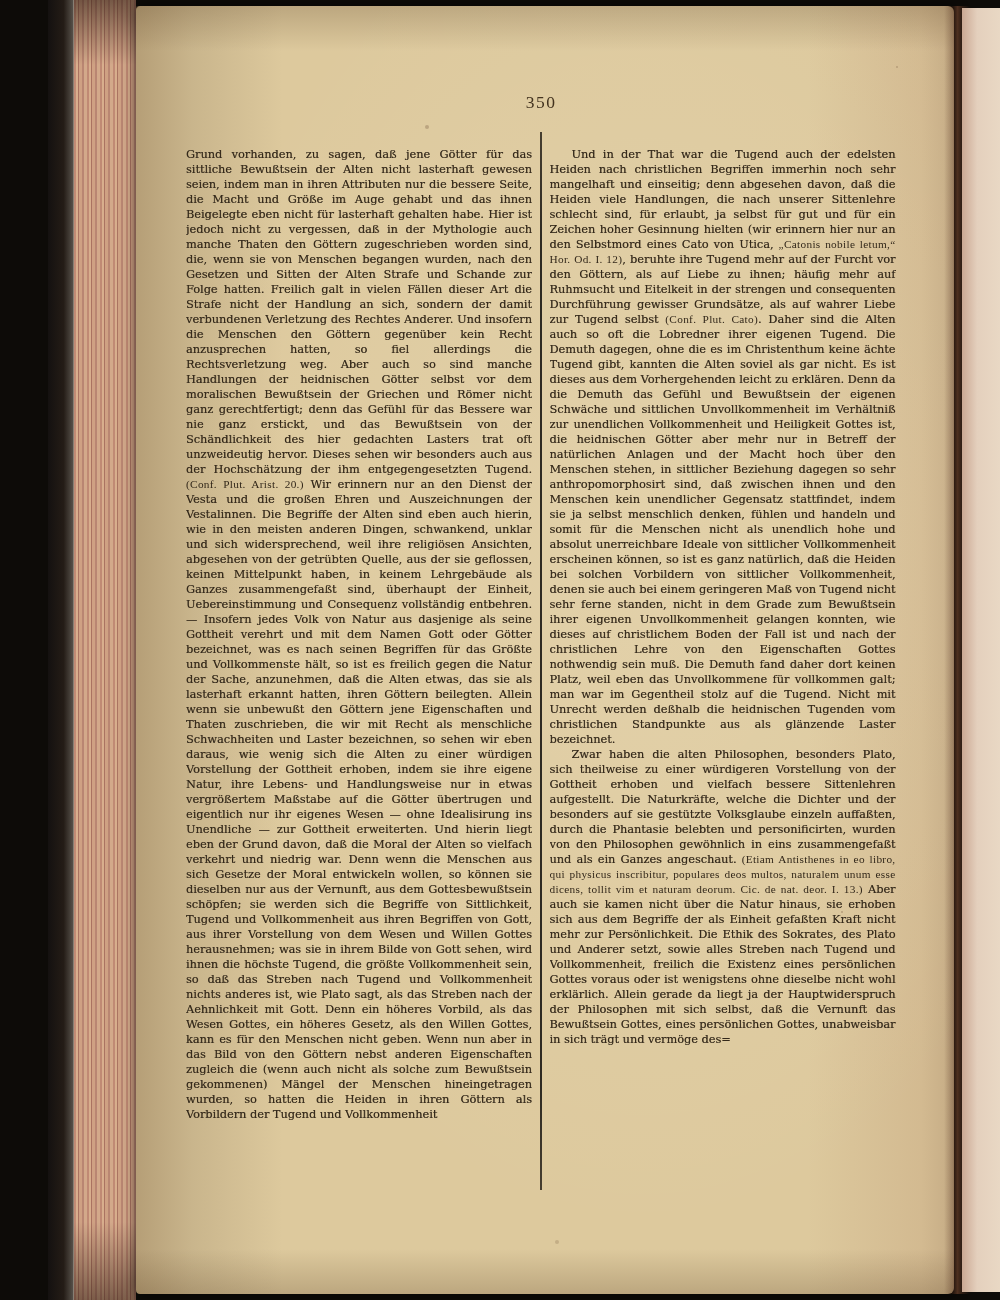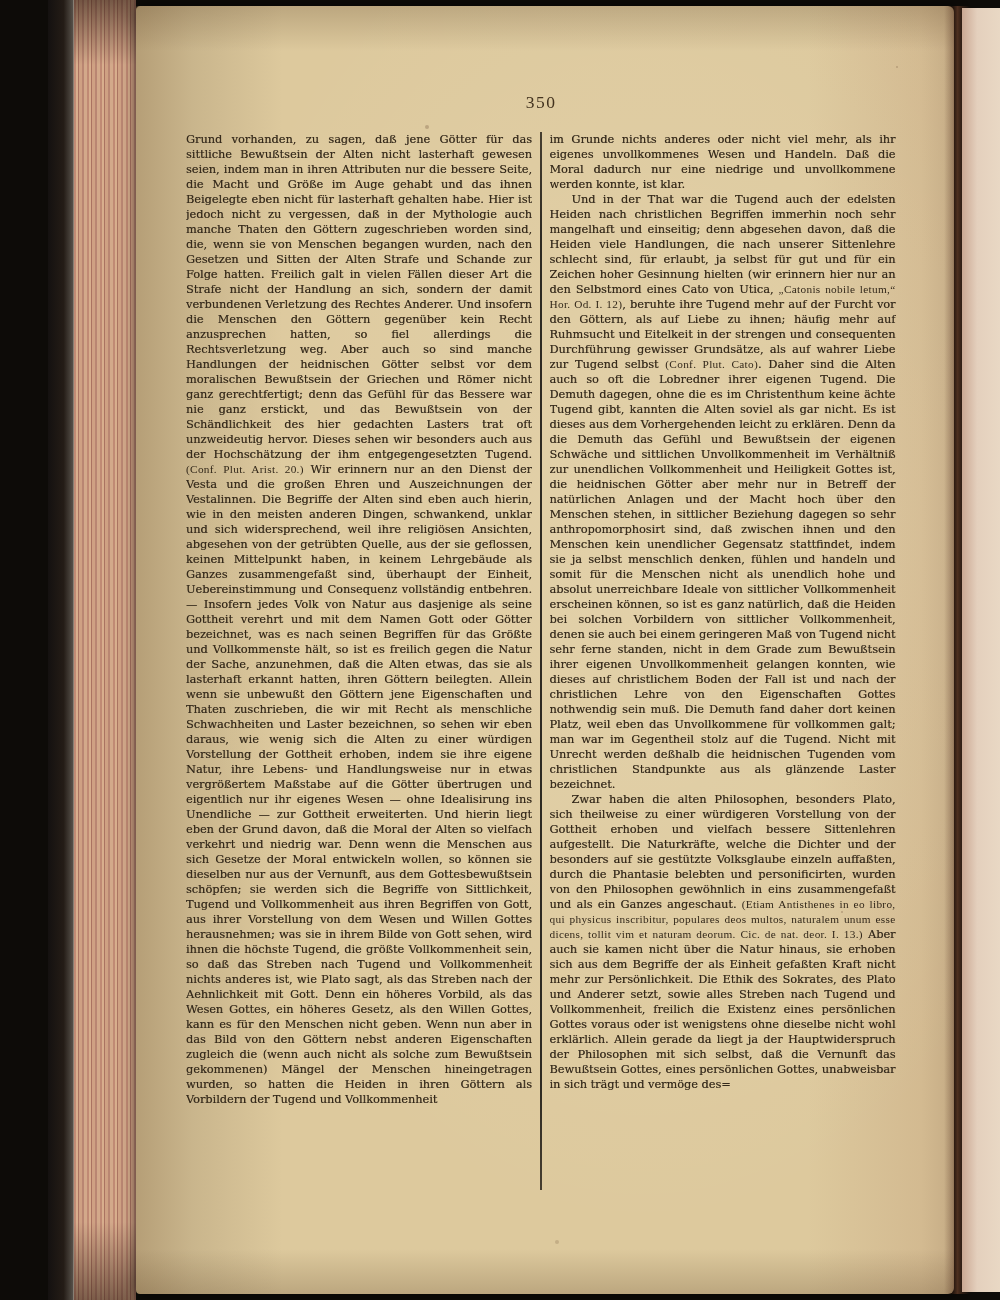--- a/index.html
+++ b/index.html
@@ -68,20 +68,21 @@
     color:#43331f;font-family:Liberation Serif, serif;
   }
   .text-block{
     position:absolute;left:0;top:126px;width:710px;height:1062px;
     display:flex;
   }
   .column{
     width:346px;height:1062px;overflow:hidden;
     font-size:11.3px;line-height:15px;text-align:justify;
     color:#33281a;
+    margin-top:15px;
   }
   .divider{
     width:1.5px;height:1058px;margin:0 8px;
     background:linear-gradient(180deg,#463e30,#2e2a22 10%,#2e2a22 90%,#463e30);
   }
   .para{margin:0;}
   .para.indent{text-indent:22px;}
   .fraktur{
     font-family:"DejaVu Serif",serif;
     text-shadow:0.3px 0 0 rgba(51,40,26,.55);
@@ -101,21 +102,20 @@
   <div class="page">
     <div class="paper-specks"></div>
     <div class="content">
       <div class="page-number">350</div>
       <div class="text-block">
         <div class="column">
             <p class="para"><span class="fraktur">Grund vorhanden, zu sagen, daß jene Götter für das sittliche Bewußtsein der Alten nicht lasterhaft gewesen seien, indem man in ihren Attributen nur die bessere Seite, die Macht und Größe im Auge gehabt und das ihnen Beigelegte eben nicht für lasterhaft gehalten habe. Hier ist jedoch nicht zu vergessen, daß in der Mythologie auch manche Thaten den Göttern zugeschrieben worden sind, die, wenn sie von Menschen begangen wurden, nach den Gesetzen und Sitten der Alten Strafe und Schande zur Folge hatten. Freilich galt in vielen Fällen dieser Art die Strafe nicht der Handlung an sich, sondern der damit verbundenen Verletzung des Rechtes Anderer. Und insofern die Menschen den Göttern gegenüber kein Recht anzusprechen hatten, so fiel allerdings die Rechtsverletzung weg. Aber auch so sind manche Handlungen der heidnischen Götter selbst vor dem moralischen Bewußtsein der Griechen und Römer nicht ganz gerechtfertigt; denn das Gefühl für das Bessere war nie ganz erstickt, und das Bewußtsein von der Schändlichkeit des hier gedachten Lasters trat oft unzweideutig hervor. Dieses sehen wir besonders auch aus der Hochschätzung der ihm entgegengesetzten Tugend. </span><span class="antiqua">(Conf. Plut. Arist. 20.)</span><span class="fraktur"> Wir erinnern nur an den Dienst der Vesta und die großen Ehren und Auszeichnungen der Vestalinnen. Die Begriffe der Alten sind eben auch hierin, wie in den meisten anderen Dingen, schwankend, unklar und sich widersprechend, weil ihre religiösen Ansichten, abgesehen von der getrübten Quelle, aus der sie geflossen, keinen Mittelpunkt haben, in keinem Lehrgebäude als Ganzes zusammengefaßt sind, überhaupt der Einheit, Uebereinstimmung und Consequenz vollständig entbehren. — Insofern jedes Volk von Natur aus dasjenige als seine Gottheit verehrt und mit dem Namen Gott oder Götter bezeichnet, was es nach seinen Begriffen für das Größte und Vollkommenste hält, so ist es freilich gegen die Natur der Sache, anzunehmen, daß die Alten etwas, das sie als lasterhaft erkannt hatten, ihren Göttern beilegten. Allein wenn sie unbewußt den Göttern jene Eigenschaften und Thaten zuschrieben, die wir mit Recht als menschliche Schwachheiten und Laster bezeichnen, so sehen wir eben daraus, wie wenig sich die Alten zu einer würdigen Vorstellung der Gottheit erhoben, indem sie ihre eigene Natur, ihre Lebens- und Handlungsweise nur in etwas vergrößertem Maßstabe auf die Götter übertrugen und eigentlich nur ihr eigenes Wesen — ohne Idealisirung ins Unendliche — zur Gottheit erweiterten. Und hierin liegt eben der Grund davon, daß die Moral der Alten so vielfach verkehrt und niedrig war. Denn wenn die Menschen aus sich Gesetze der Moral entwickeln wollen, so können sie dieselben nur aus der Vernunft, aus dem Gottesbewußtsein schöpfen; sie werden sich die Begriffe von Sittlichkeit, Tugend und Vollkommenheit aus ihren Begriffen von Gott, aus ihrer Vorstellung von dem Wesen und Willen Gottes herausnehmen; was sie in ihrem Bilde von Gott sehen, wird ihnen die höchste Tugend, die größte Vollkommenheit sein, so daß das Streben nach Tugend und Vollkommenheit nichts anderes ist, wie Plato sagt, als das Streben nach der Aehnlichkeit mit Gott. Denn ein höheres Vorbild, als das Wesen Gottes, ein höheres Gesetz, als den Willen Gottes, kann es für den Menschen nicht geben. Wenn nun aber in das Bild von den Göttern nebst anderen Eigenschaften zugleich die (wenn auch nicht als solche zum Bewußtsein gekommenen) Mängel der Menschen hineingetragen wurden, so hatten die Heiden in ihren Göttern als Vorbildern der Tugend und Vollkommenheit</span></p>
           </div>
         <div class="divider"></div>
         <div class="column">
-            <p class="para"><span class="fraktur">im Grunde nichts anderes oder nicht viel mehr, als ihr eigenes unvollkommenes Wesen und Handeln. Daß die Moral dadurch nur eine niedrige und unvollkommene werden konnte, ist klar.</span></p>
             <p class="para indent"><span class="fraktur">Und in der That war die Tugend auch der edelsten Heiden nach christlichen Begriffen immerhin noch sehr mangelhaft und einseitig; denn abgesehen davon, daß die Heiden viele Handlungen, die nach unserer Sittenlehre schlecht sind, für erlaubt, ja selbst für gut und für ein Zeichen hoher Gesinnung hielten (wir erinnern hier nur an den Selbstmord eines Cato von Utica, </span><span class="antiqua">„Catonis nobile letum,“ Hor. Od. I. 12)</span><span class="fraktur">, beruhte ihre Tugend mehr auf der Furcht vor den Göttern, als auf Liebe zu ihnen; häufig mehr auf Ruhmsucht und Eitelkeit in der strengen und consequenten Durchführung gewisser Grundsätze, als auf wahrer Liebe zur Tugend selbst </span><span class="antiqua">(Conf. Plut. Cato)</span><span class="fraktur">. Daher sind die Alten auch so oft die Lobredner ihrer eigenen Tugend. Die Demuth dagegen, ohne die es im Christenthum keine ächte Tugend gibt, kannten die Alten soviel als gar nicht. Es ist dieses aus dem Vorhergehenden leicht zu erklären. Denn da die Demuth das Gefühl und Bewußtsein der eigenen Schwäche und sittlichen Unvollkommenheit im Verhältniß zur unendlichen Vollkommenheit und Heiligkeit Gottes ist, die heidnischen Götter aber mehr nur in Betreff der natürlichen Anlagen und der Macht hoch über den Menschen stehen, in sittlicher Beziehung dagegen so sehr anthropomorphosirt sind, daß zwischen ihnen und den Menschen kein unendlicher Gegensatz stattfindet, indem sie ja selbst menschlich denken, fühlen und handeln und somit für die Menschen nicht als unendlich hohe und absolut unerreichbare Ideale von sittlicher Vollkommenheit erscheinen können, so ist es ganz natürlich, daß die Heiden bei solchen Vorbildern von sittlicher Vollkommenheit, denen sie auch bei einem geringeren Maß von Tugend nicht sehr ferne standen, nicht in dem Grade zum Bewußtsein ihrer eigenen Unvollkommenheit gelangen konnten, wie dieses auf christlichem Boden der Fall ist und nach der christlichen Lehre von den Eigenschaften Gottes nothwendig sein muß. Die Demuth fand daher dort keinen Platz, weil eben das Unvollkommene für vollkommen galt; man war im Gegentheil stolz auf die Tugend. Nicht mit Unrecht werden deßhalb die heidnischen Tugenden vom christlichen Standpunkte aus als glänzende Laster bezeichnet.</span></p>
             <p class="para indent"><span class="fraktur">Zwar haben die alten Philosophen, besonders Plato, sich theilweise zu einer würdigeren Vorstellung von der Gottheit erhoben und vielfach bessere Sittenlehren aufgestellt. Die Naturkräfte, welche die Dichter und der besonders auf sie gestützte Volksglaube einzeln auffaßten, durch die Phantasie belebten und personificirten, wurden von den Philosophen gewöhnlich in eins zusammengefaßt und als ein Ganzes angeschaut. </span><span class="antiqua">(Etiam Antisthenes in eo libro, qui physicus inscribitur, populares deos multos, naturalem unum esse dicens, tollit vim et naturam deorum. Cic. de nat. deor. I. 13.)</span><span class="fraktur"> Aber auch sie kamen nicht über die Natur hinaus, sie erhoben sich aus dem Begriffe der als Einheit gefaßten Kraft nicht mehr zur Persönlichkeit. Die Ethik des Sokrates, des Plato und Anderer setzt, sowie alles Streben nach Tugend und Vollkommenheit, freilich die Existenz eines persönlichen Gottes voraus oder ist wenigstens ohne dieselbe nicht wohl erklärlich. Allein gerade da liegt ja der Hauptwiderspruch der Philosophen mit sich selbst, daß die Vernunft das Bewußtsein Gottes, eines persönlichen Gottes, unabweisbar in sich trägt und vermöge des=</span></p>
           </div>
       </div>
     </div>
   </div>
 
   <div class="gutter"></div>
   <div class="next-page"></div>
 </div>

